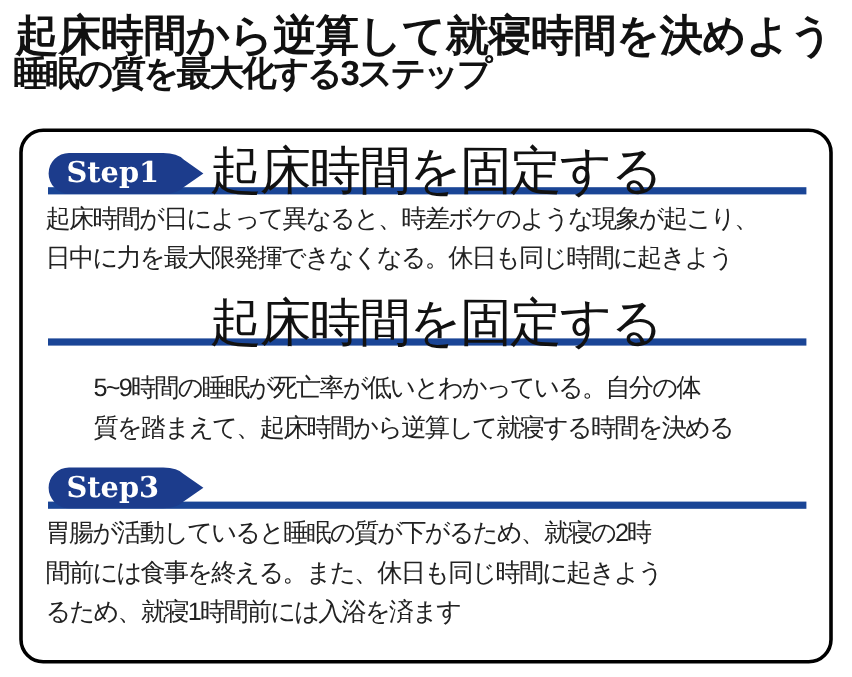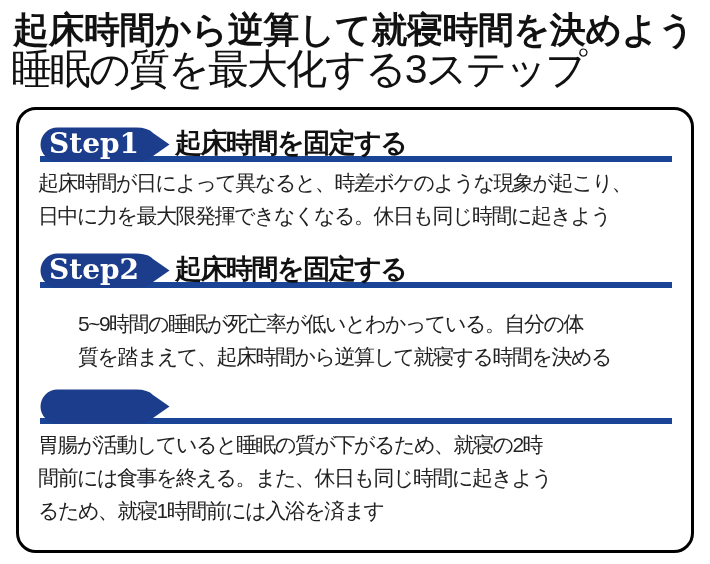--- a/index.html
+++ b/index.html
@@ -21,22 +21,22 @@
     position:absolute;left:13px;top:6px;
     font-family:"DejaVu Serif","Liberation Serif",serif;
     font-weight:700;
     font-size:36px;
     letter-spacing:-0.5px;
     color:var(--ink);
     white-space:nowrap;
   }
   .main-title{
     position:absolute;left:11px;top:42px;
-    font-size:41px;
-    font-weight:400;
+    font-size:29px;
+    font-weight:700;
     letter-spacing:-2px;
     color:var(--ink);
     white-space:nowrap;
   }
   .panel{
     position:absolute;left:16px;top:107px;
     width:678px;height:446px;
     border:3px solid #000000;
     border-radius:20px;
     background:#ffffff;
@@ -56,28 +56,28 @@
     width:130px;height:35px;
   }
   .badge svg{position:absolute;left:0;top:0;width:130px;height:35px;display:block;}
   .badge-label{
     position:absolute;left:0;top:0;
     width:108px;height:48px;
     line-height:34px;
     text-align:center;
     font-family:"DejaVu Serif","Liberation Serif",serif;
     font-weight:700;
-    font-size:28px;
+    font-size:24px;
     color:#ffffff;
     letter-spacing:0px;
   }
   .step-title{
     position:absolute;left:156px;top:-3px;
-    font-size:27px;
-    font-weight:700;
+    font-size:43px;
+    font-weight:400;
     letter-spacing:-1.5px;
     color:var(--ink);
     white-space:nowrap;
     line-height:38px;
   }
   .step-body{
     position:absolute;left:19px;
     width:655px;
     font-size:21px;
     font-weight:400;
@@ -111,39 +111,34 @@
         </div>
         <h2 class="step-title">起床時間を固定する</h2>
       </div>
       <p class="step-body">起床時間が日によって異なると、時差ボケのような現象が起こり、
 日中に力を最大限発揮できなくなる。休日も同じ時間に起きよう</p>
     </section>
 
     <section class="step s2">
       <div class="step-header">
         <span class="underline"></span>
-        <div class="badge">
-          <svg viewBox="0 0 130 35" aria-hidden="true">
-            <path d="M17.5,0.5 L96,0.5 Q108,0.5 113,6 L129.5,17.5 L113,29 Q108,34.5 96,34.5 L17.5,34.5 A17,17 0 0 1 17.5,0.5 Z" fill="var(--badge-blue)"></path>
-          </svg>
-          <span class="badge-label">Step2</span>
-        </div>
         <h2 class="step-title">起床時間を固定する</h2>
       </div>
       <p class="step-body">5~9時間の睡眠が死亡率が低いとわかっている。自分の体
 質を踏まえて、起床時間から逆算して就寝する時間を決める</p>
     </section>
 
     <section class="step s3">
       <div class="step-header">
         <span class="underline"></span>
         <div class="badge">
           <svg viewBox="0 0 130 35" aria-hidden="true">
             <path d="M17.5,0.5 L96,0.5 Q108,0.5 113,6 L129.5,17.5 L113,29 Q108,34.5 96,34.5 L17.5,34.5 A17,17 0 0 1 17.5,0.5 Z" fill="var(--badge-blue)"></path>
           </svg>
+          <span class="badge-label">Step3</span>
         </div>
       </div>
       <p class="step-body">胃腸が活動していると睡眠の質が下がるため、就寝の2時
 間前には食事を終える。また、休日も同じ時間に起きよう
 るため、就寝1時間前には入浴を済ます</p>
     </section>
 
   </div>
 </div>
 

